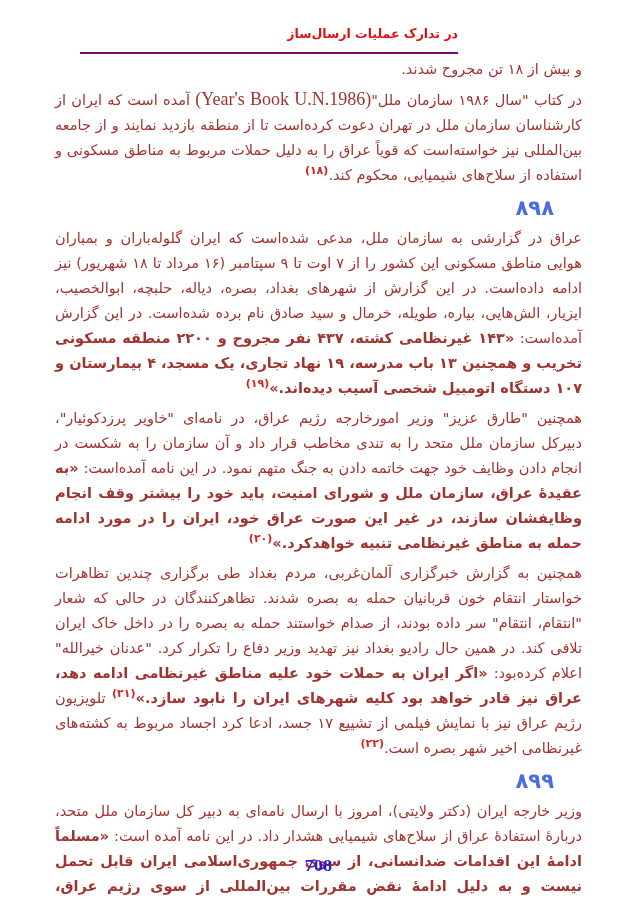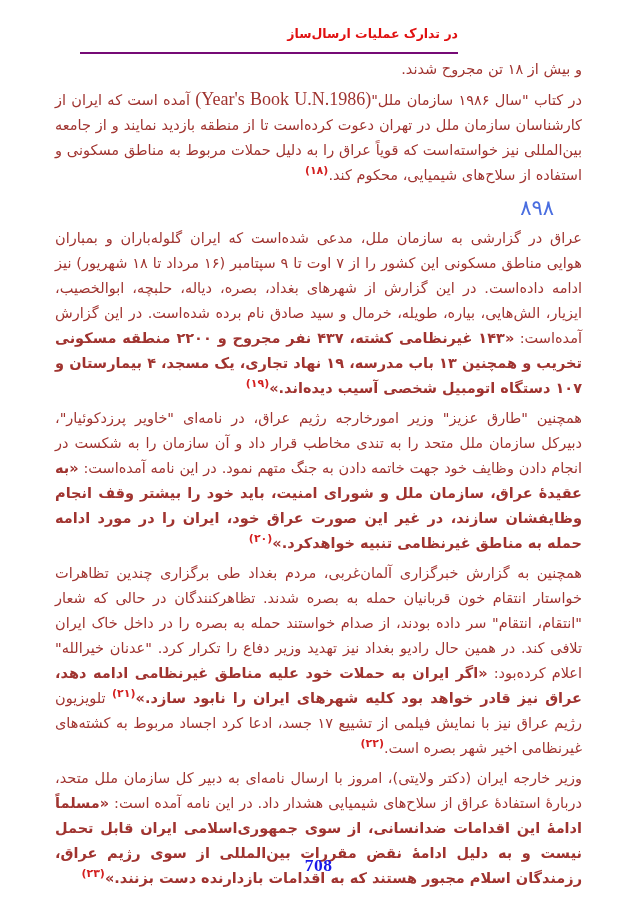--- a/index.html
+++ b/index.html
@@ -20,21 +20,21 @@
   }
   .flow{
     position:absolute;top:57px;left:55px;width:527px;
     direction:rtl;text-align:justify;
     font-size:14.5px;line-height:25px;
     color:var(--body-text,#a03430);
   }
   .para{margin:0 0 5px 0;padding:0;}
   .entry-number{
     color:var(--entry-number,#4a6ee0);
-    font-weight:normal;font-size:21px;line-height:30px;
+    font-weight:bold;font-size:21px;line-height:30px;
     text-align:right;padding-right:28px;margin:1px 0 3px 0;
   }
   .fnote{
     color:var(--footnote,#d42020);
     font-size:11px;vertical-align:super;line-height:0;font-weight:bold;
   }
   .bold{font-weight:bold;}
   .latin{font-family:"Liberation Serif",serif;font-size:18px;}
   .footer{
     position:absolute;top:855px;left:55px;width:527px;text-align:center;
@@ -56,20 +56,21 @@
 
   <div class="rule"></div>
 
   <div class="flow">
       <p class="para"><span>و بیش از ۱۸ تن مجروح شدند.</span></p>
       <p class="para"><span>در کتاب "سال ۱۹۸۶ سازمان ملل"</span><span class="latin">(Year's Book U.N.1986)</span><span> آمده است که ایران از کارشناسان سازمان ملل در تهران دعوت کرده‌است تا از منطقه بازدید نمایند و از جامعه بین‌المللی نیز خواسته‌است که قویاً عراق را به دلیل حملات مربوط به مناطق مسکونی و استفاده از سلاح‌های شیمیایی، محکوم کند.</span><span class="fnote">(۱۸)</span></p>
       <div class="entry-number">۸۹۸</div>
       <p class="para"><span>عراق در گزارشی به سازمان ملل، مدعی شده‌است که ایران گلوله‌باران و بمباران هوایی مناطق مسکونی این کشور را از ۷ اوت تا ۹ سپتامبر (۱۶ مرداد تا ۱۸ شهریور) نیز ادامه داده‌است. در این گزارش از شهرهای بغداد، بصره، دیاله، حلبچه، ابوالخصیب، ایزیار، الش‌هایی، بیاره، طویله، خرمال و سید صادق نام برده شده‌است. در این گزارش آمده‌است: </span><span class="bold">«۱۴۳ غیرنظامی کشته، ۴۳۷ نفر مجروح و ۲۲۰۰ منطقه مسکونی تخریب و همچنین ۱۳ باب مدرسه، ۱۹ نهاد تجاری، یک مسجد، ۴ بیمارستان و ۱۰۷ دستگاه اتومبیل شخصی آسیب دیده‌اند.»</span><span class="fnote">(۱۹)</span></p>
       <p class="para"><span>همچنین "طارق عزیز" وزیر امورخارجه رژیم عراق، در نامه‌ای "خاویر پرزدکوئیار"، دبیرکل سازمان ملل متحد را به تندی مخاطب قرار داد و آن سازمان را به شکست در انجام دادن وظایف خود جهت خاتمه دادن به جنگ متهم نمود. در این نامه آمده‌است: </span><span class="bold">«به عقیدهٔ عراق، سازمان ملل و شورای امنیت، باید خود را بیشتر وقف انجام وظایفشان سازند، در غیر این صورت عراق خود، ایران را در مورد ادامه حمله به مناطق غیرنظامی تنبیه خواهدکرد.»</span><span class="fnote">(۲۰)</span></p>
       <p class="para"><span>همچنین به گزارش خبرگزاری آلمان‌غربی، مردم بغداد طی برگزاری چندین تظاهرات خواستار انتقام خون قربانیان حمله به بصره شدند. تظاهرکنندگان در حالی که شعار "انتقام، انتقام" سر داده بودند، از صدام خواستند حمله به بصره را در داخل خاک ایران تلافی کند. در همین حال رادیو بغداد نیز تهدید وزیر دفاع را تکرار کرد. "عدنان خیرالله" اعلام کرده‌بود: </span><span class="bold">«اگر ایران به حملات خود علیه مناطق غیرنظامی ادامه دهد، عراق نیز قادر خواهد بود کلیه شهرهای ایران را نابود سازد.»</span><span class="fnote">(۲۱)</span><span> تلویزیون رژیم عراق نیز با نمایش فیلمی از تشییع ۱۷ جسد، ادعا کرد اجساد مربوط به کشته‌های غیرنظامی اخیر شهر بصره است.</span><span class="fnote">(۲۲)</span></p>
+      <div class="entry-number">۸۹۹</div>
       <p class="para"><span>وزیر خارجه ایران (دکتر ولایتی)، امروز با ارسال نامه‌ای به دبیر کل سازمان ملل متحد، دربارهٔ استفادهٔ عراق از سلاح‌های شیمیایی هشدار داد. در این نامه آمده است: </span><span class="bold">«مسلماً ادامهٔ این اقدامات ضدانسانی، از سوی جمهوری‌اسلامی ایران قابل تحمل نیست و به دلیل ادامهٔ نقض مقررات بین‌المللی از سوی رژیم عراق، رزمندگان اسلام مجبور هستند که به اقدامات بازدارنده دست بزنند.»</span><span class="fnote">(۲۳)</span></p>
     </div>
 
   <div class="footer">
     <span class="pagenum">708</span>
   </div>
 
 </div>
 
 </body></html>

